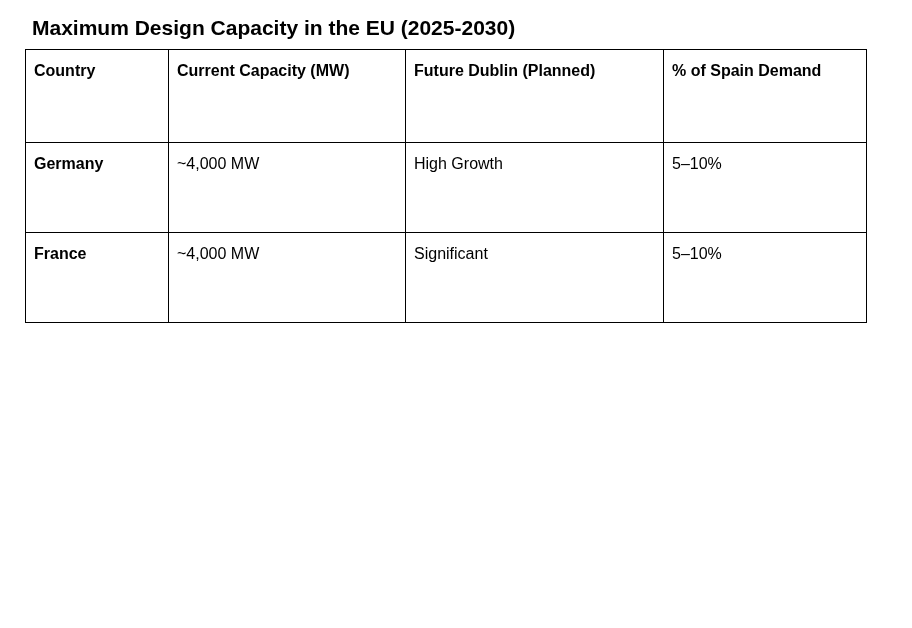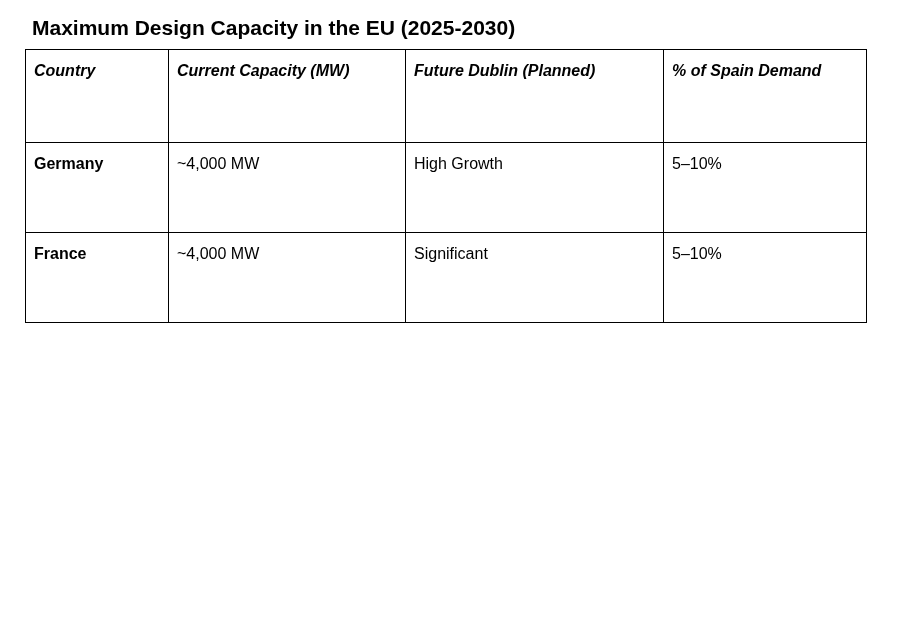--- a/index.html
+++ b/index.html
@@ -37,21 +37,20 @@
     vertical-align: top;
     text-align: left;
     padding: 11px 8px 8px 8px;
     font-size: 16px;
     line-height: 1.2;
     overflow: hidden;
   }
   .data-table thead th {
     height: 93px;
     font-weight: bold;
-    font-style: italic;
   }
   .data-table tbody td {
     height: 90px;
     font-weight: normal;
   }
   .data-table tbody td.country-cell {
     font-weight: bold;
     margin-top: 28px;
   }
 </style>

